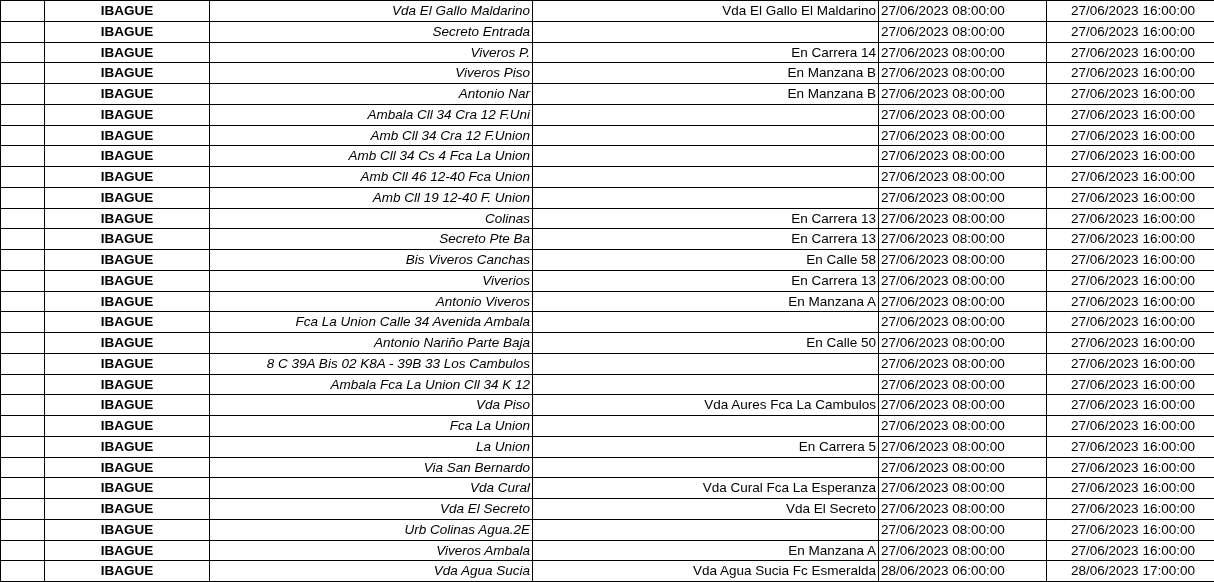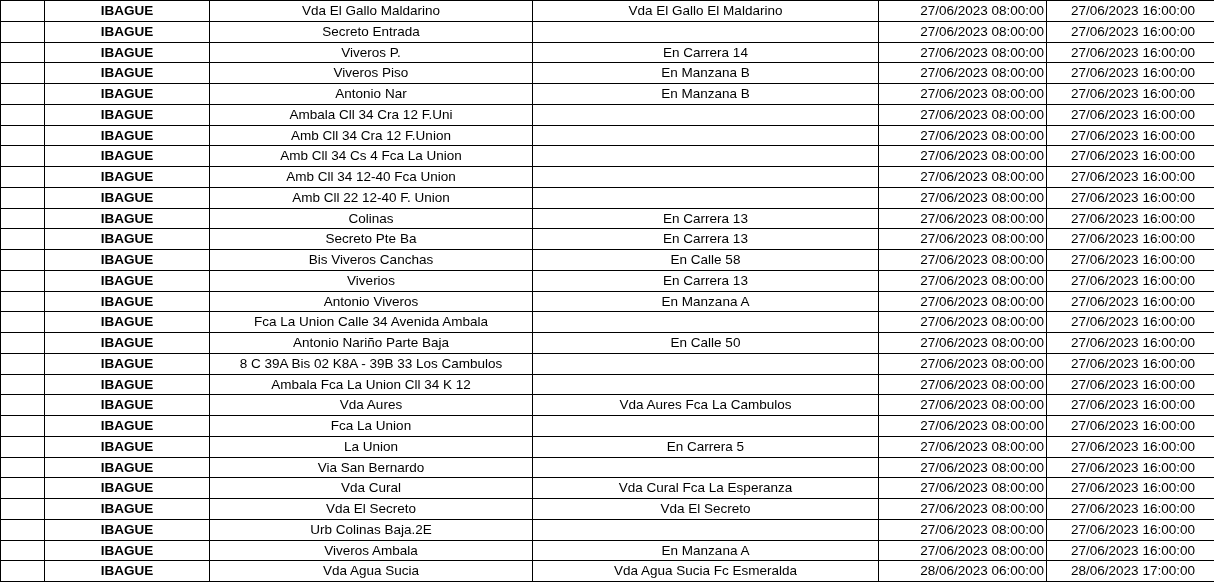--- a/index.html
+++ b/index.html
@@ -28,23 +28,23 @@
     font-size: 13.5px;
     line-height: 1;
     padding: 0 2px;
     vertical-align: middle;
     white-space: nowrap;
     overflow: hidden;
     height: 19px;
   }
   td.col-empty   { width: 39px; }
   td.col-city    { width: 160px; text-align: center; font-weight: bold; }
-  td.col-site    { width: 318px; text-align: center; padding-left: 6px; }
-  td.col-detail  { width: 341px; text-align: center; padding-left: 6px; }
-  td.col-start   { width: 163px; text-align: right; }
+  td.col-site    { width: 318px; text-align: right; padding-left: 6px; font-style: italic; }
+  td.col-detail  { width: 341px; text-align: right; padding-left: 6px; }
+  td.col-start   { width: 163px; text-align: left; }
   td.col-end     { width: 168px; text-align: center; }
 </style>
 </head>
 <body>
 
 <div class="page">
   <table class="outage-table">
     <tbody id="table-body">
   <tr>
     <td class="col-empty"></td>
@@ -114,30 +114,30 @@
     <td class="col-city">IBAGUE</td>
     <td class="col-site">Amb Cll 34 Cs 4 Fca La Union</td>
     <td class="col-detail"></td>
     <td class="col-start">27/06/2023 08:00:00</td>
     <td class="col-end">27/06/2023 16:00:00</td>
   </tr>
 
   <tr>
     <td class="col-empty"></td>
     <td class="col-city">IBAGUE</td>
-    <td class="col-site">Amb Cll 34 12-40 Fca Union</td>
-    <td class="col-detail"></td>
-    <td class="col-start">27/06/2023 08:00:00</td>
-    <td class="col-end">27/06/2023 16:00:00</td>
-  </tr>
-
-  <tr>
-    <td class="col-empty"></td>
-    <td class="col-city">IBAGUE</td>
-    <td class="col-site">Amb Cll 22 12-40 F. Union</td>
+    <td class="col-site">Amb Cll 46 12-40 Fca Union</td>
+    <td class="col-detail"></td>
+    <td class="col-start">27/06/2023 08:00:00</td>
+    <td class="col-end">27/06/2023 16:00:00</td>
+  </tr>
+
+  <tr>
+    <td class="col-empty"></td>
+    <td class="col-city">IBAGUE</td>
+    <td class="col-site">Amb Cll 19 12-40 F. Union</td>
     <td class="col-detail"></td>
     <td class="col-start">27/06/2023 08:00:00</td>
     <td class="col-end">27/06/2023 16:00:00</td>
   </tr>
 
   <tr>
     <td class="col-empty"></td>
     <td class="col-city">IBAGUE</td>
     <td class="col-site">Colinas</td>
     <td class="col-detail">En Carrera 13</td>
@@ -213,21 +213,21 @@
     <td class="col-city">IBAGUE</td>
     <td class="col-site">Ambala Fca La Union Cll 34 K 12</td>
     <td class="col-detail"></td>
     <td class="col-start">27/06/2023 08:00:00</td>
     <td class="col-end">27/06/2023 16:00:00</td>
   </tr>
 
   <tr>
     <td class="col-empty"></td>
     <td class="col-city">IBAGUE</td>
-    <td class="col-site">Vda Aures</td>
+    <td class="col-site">Vda Piso</td>
     <td class="col-detail">Vda Aures Fca La Cambulos</td>
     <td class="col-start">27/06/2023 08:00:00</td>
     <td class="col-end">27/06/2023 16:00:00</td>
   </tr>
 
   <tr>
     <td class="col-empty"></td>
     <td class="col-city">IBAGUE</td>
     <td class="col-site">Fca La Union</td>
     <td class="col-detail"></td>
@@ -267,21 +267,21 @@
     <td class="col-city">IBAGUE</td>
     <td class="col-site">Vda El Secreto</td>
     <td class="col-detail">Vda El Secreto</td>
     <td class="col-start">27/06/2023 08:00:00</td>
     <td class="col-end">27/06/2023 16:00:00</td>
   </tr>
 
   <tr>
     <td class="col-empty"></td>
     <td class="col-city">IBAGUE</td>
-    <td class="col-site">Urb Colinas Baja.2E</td>
+    <td class="col-site">Urb Colinas Agua.2E</td>
     <td class="col-detail"></td>
     <td class="col-start">27/06/2023 08:00:00</td>
     <td class="col-end">27/06/2023 16:00:00</td>
   </tr>
 
   <tr>
     <td class="col-empty"></td>
     <td class="col-city">IBAGUE</td>
     <td class="col-site">Viveros Ambala</td>
     <td class="col-detail">En Manzana A</td>

